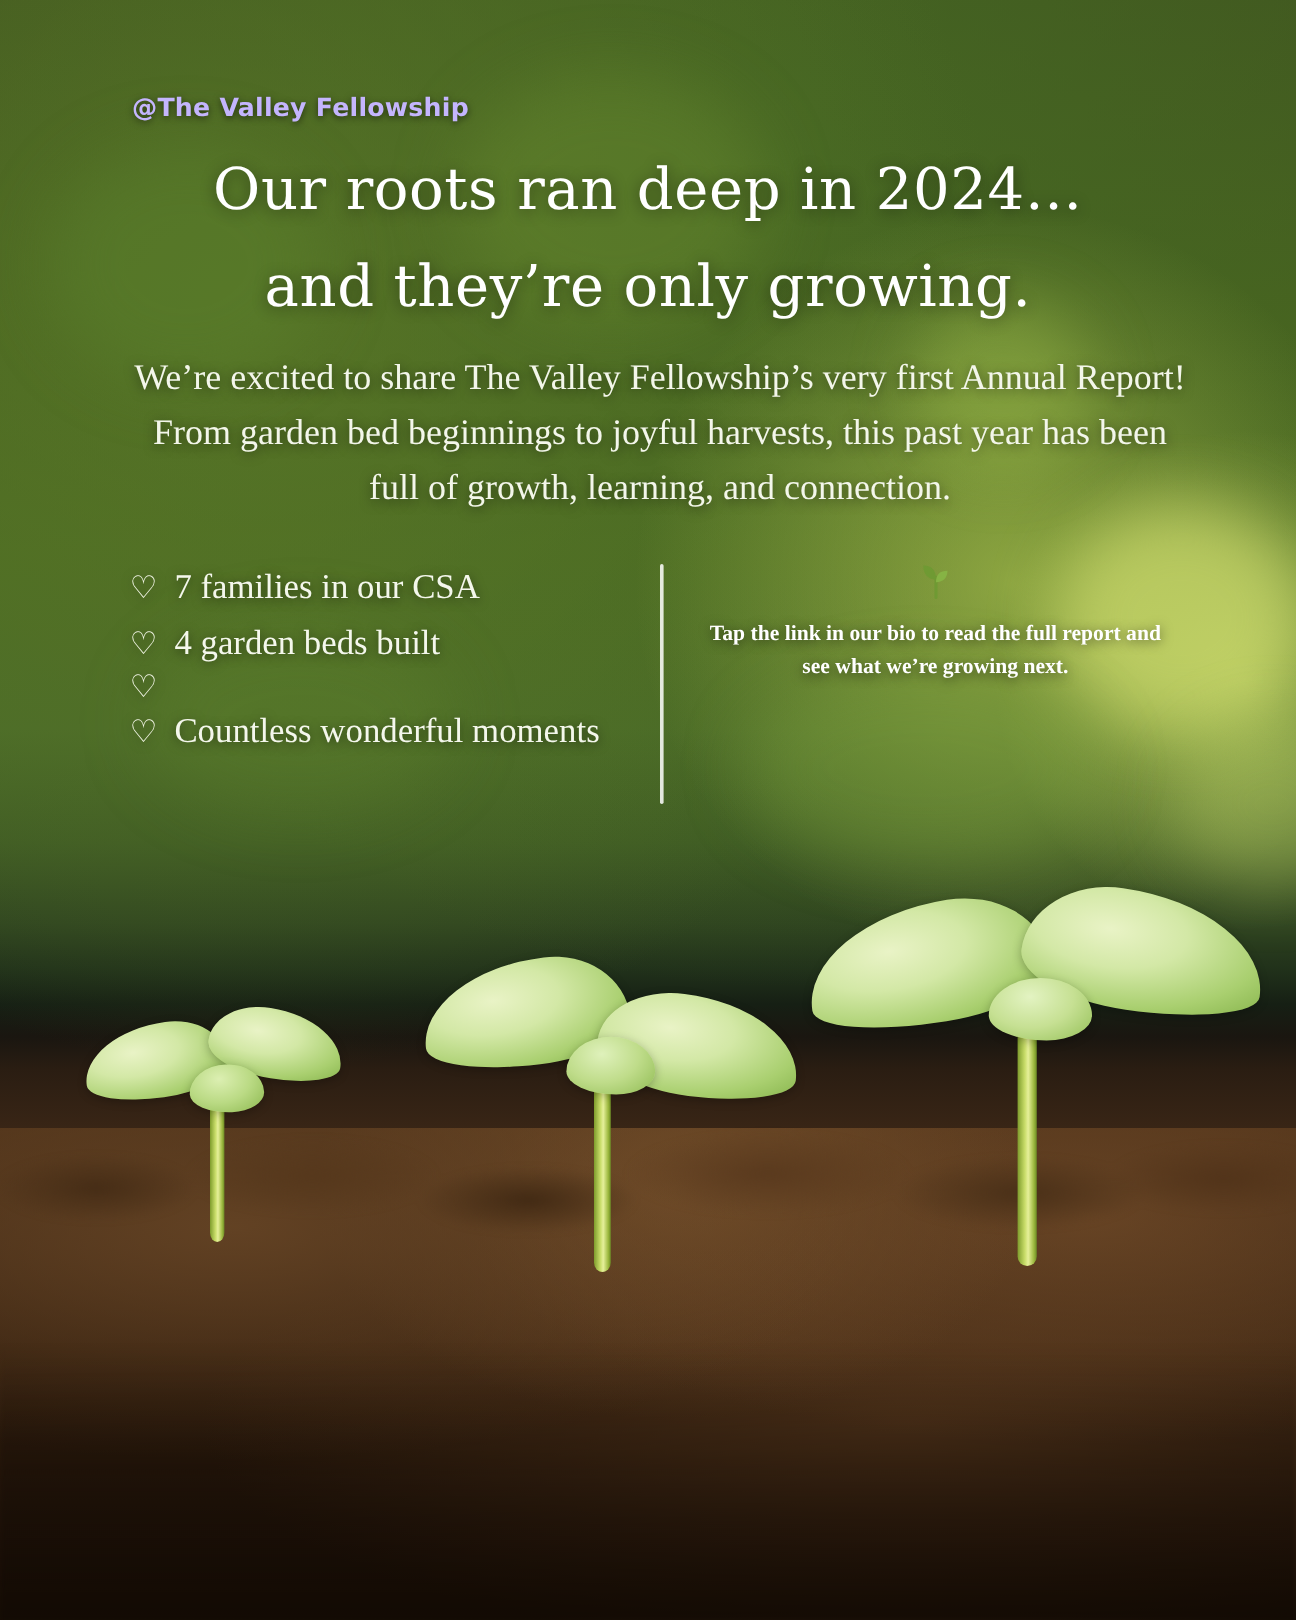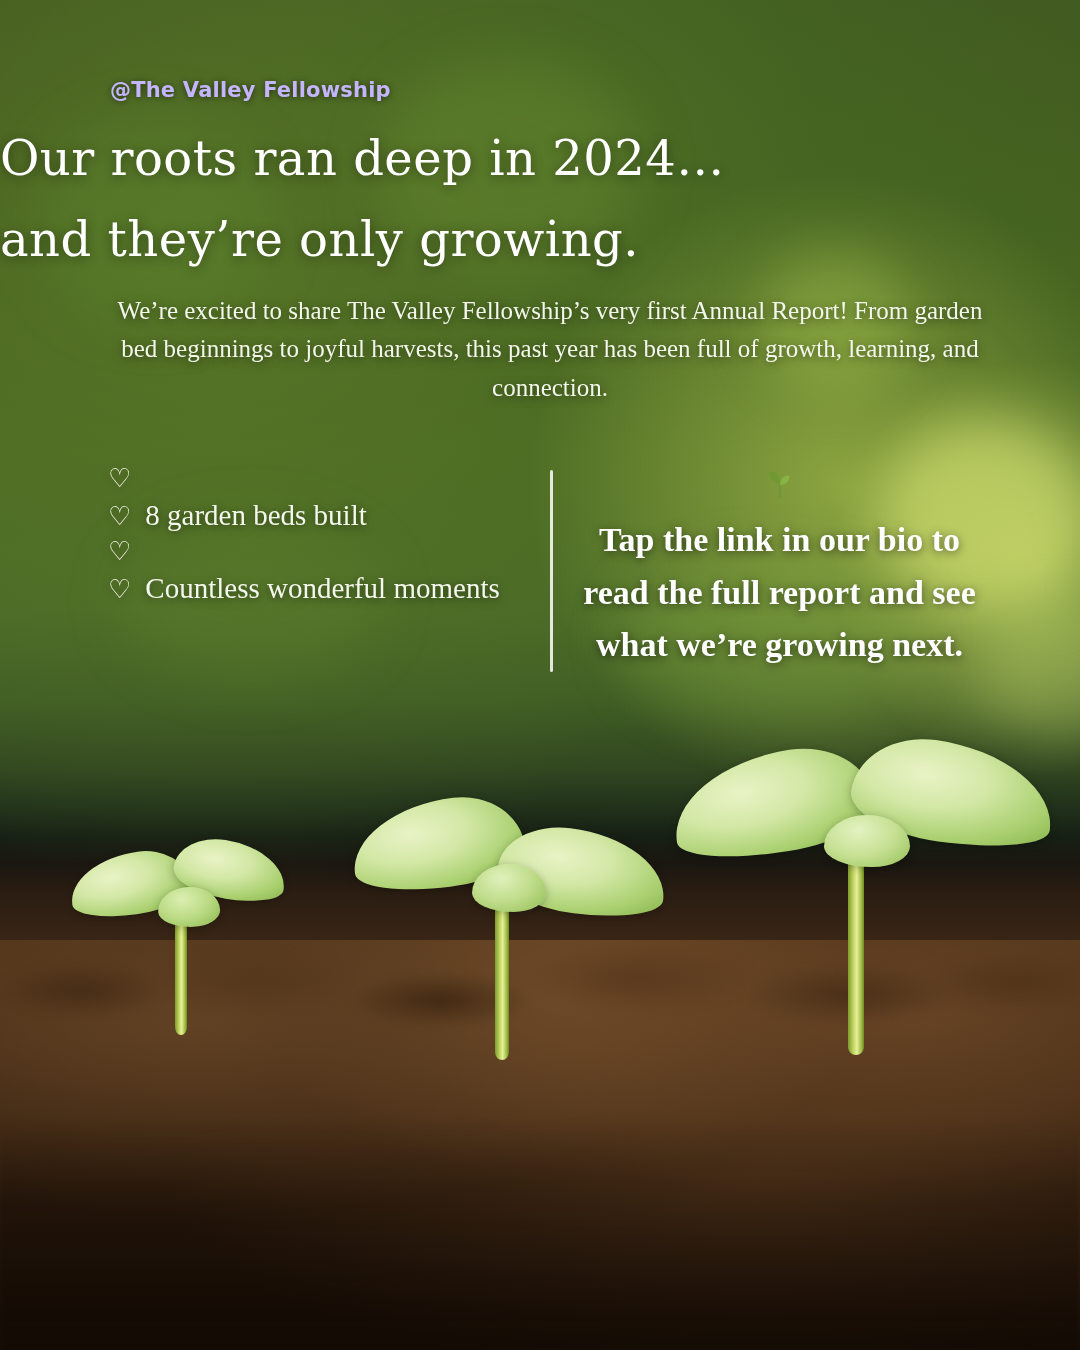--- a/index.html
+++ b/index.html
@@ -164,37 +164,38 @@
     font-weight: bold;
     font-size: 21px;
     letter-spacing: 0.2px;
     color: #c4b5fd;
     text-shadow: 0 1px 6px rgba(0,0,0,0.55);
   }
   .headline {
     position: absolute;
     left: 0; right: 0;
     top: 128px;
+    text-align: center;
     color: #ffffff;
     font-family: "DejaVu Serif", serif;
     font-size: 48px;
     line-height: 1.28;
     letter-spacing: 0.5px;
     text-shadow: 0 2px 12px rgba(0,0,0,0.45);
   }
   .headline .l2 { display: block; margin-top: 20px; }
   .intro {
     position: absolute;
     left: 110px;
     width: 880px;
     top: 292px;
     text-align: center;
     color: #f3f6ea;
     font-family: "Liberation Serif", serif;
-    font-size: 25px;
+    font-size: 30px;
     line-height: 1.53;
     text-shadow: 0 2px 10px rgba(0,0,0,0.5);
   }
 
   .columns {
     position: absolute;
     left: 100px;
     top: 462px;
     width: 880px;
     display: flex;
@@ -238,21 +239,21 @@
   .sprout-icon {
     display: block;
     margin: 0 auto 14px auto;
     width: 34px;
     height: 34px;
   }
   .cta-text {
     color: #ffffff;
     font-family: "Liberation Serif", serif;
     font-weight: bold;
-    font-size: 34px;
+    font-size: 18px;
     line-height: 1.55;
     text-shadow: 0 2px 10px rgba(0,0,0,0.55);
   }
 </style>
 </head>
 <body>
 
 <div class="canvas">
 
   <div class="bg-base"></div>
@@ -299,24 +300,25 @@
       <span class="l2">and they’re only growing.</span>
     </div>
 
     <div class="intro">We’re excited to share The Valley Fellowship’s very first Annual Report! From garden bed beginnings to joyful harvests, this past year has been full of growth, learning, and connection.</div>
 
     <div class="columns">
 
       <div class="stats">
         <div class="stat-row">
           <span class="heart-icon">♡</span>
+          <span class="stat-wrap">7 families in our CSA</span>
         </div>
         <div class="stat-row">
           <span class="heart-icon">♡</span>
-          <span class="stat-wrap">8 garden beds built</span>
+          <span class="stat-wrap">4 garden beds built</span>
         </div>
         <div class="stat-row">
           <span class="heart-icon">♡</span>
         </div>
         <div class="stat-row">
           <span class="heart-icon">♡</span>
           <span class="stat-wrap">Countless wonderful moments</span>
         </div>
       </div>
 

